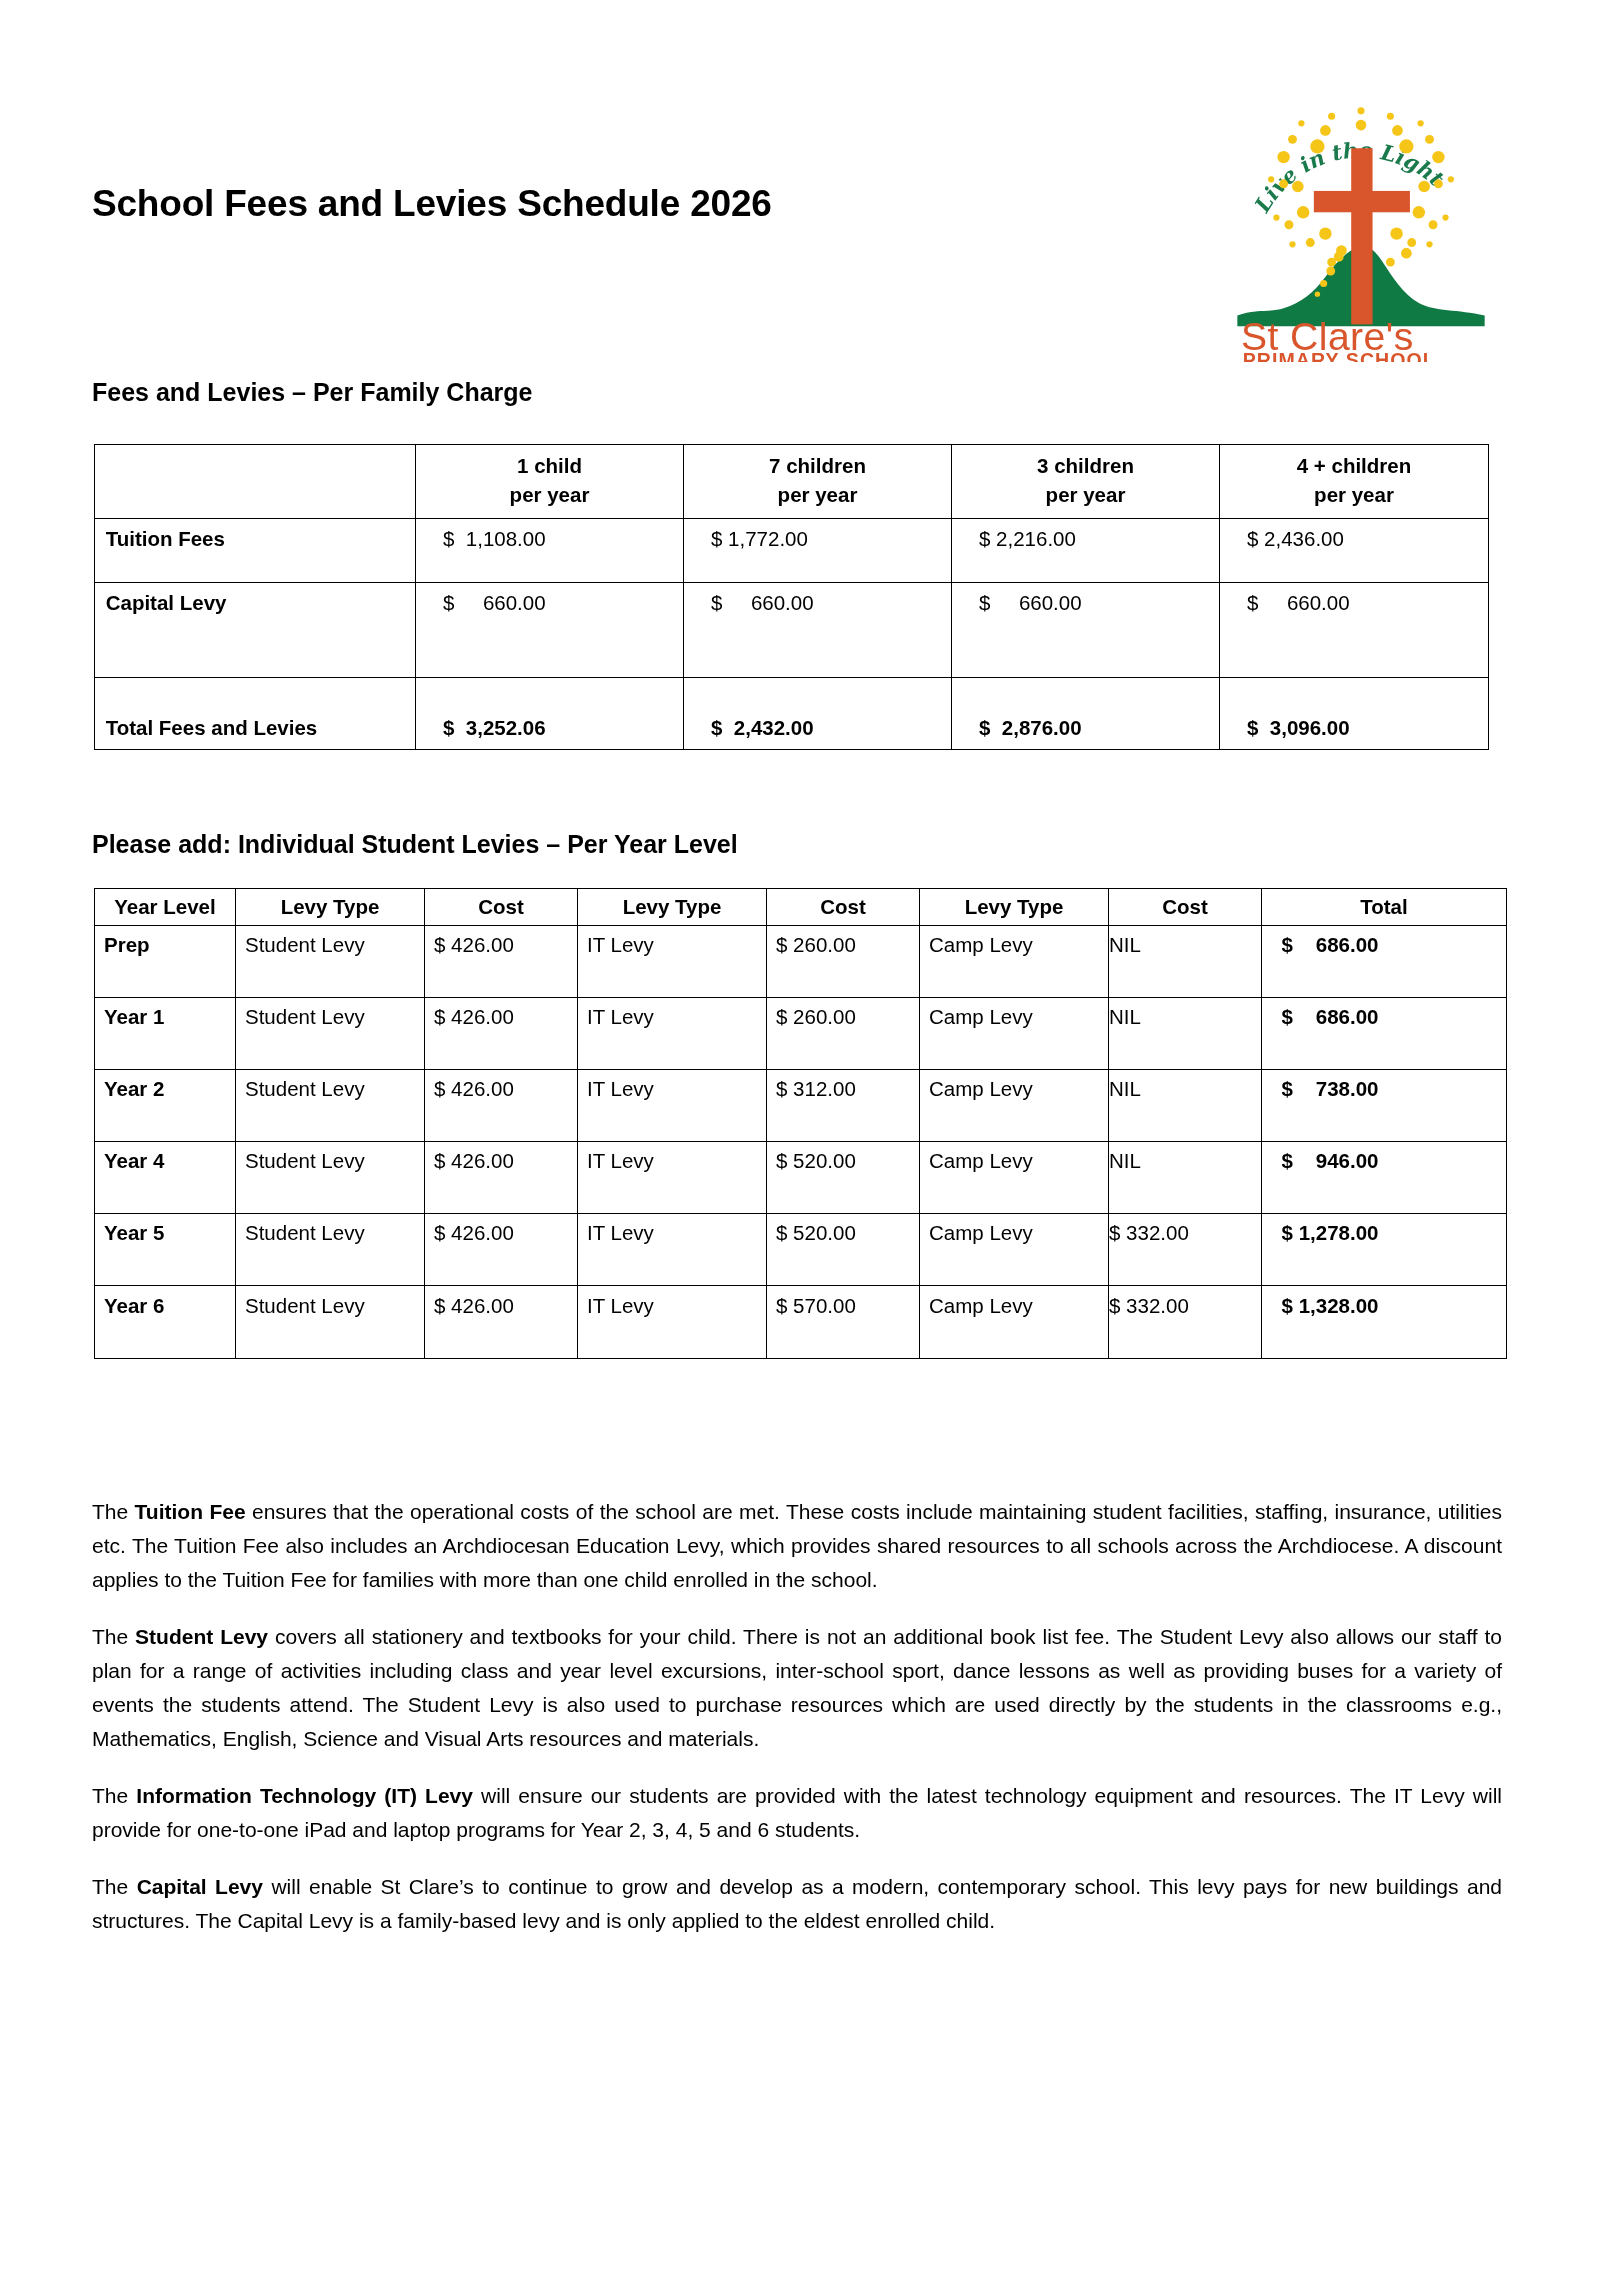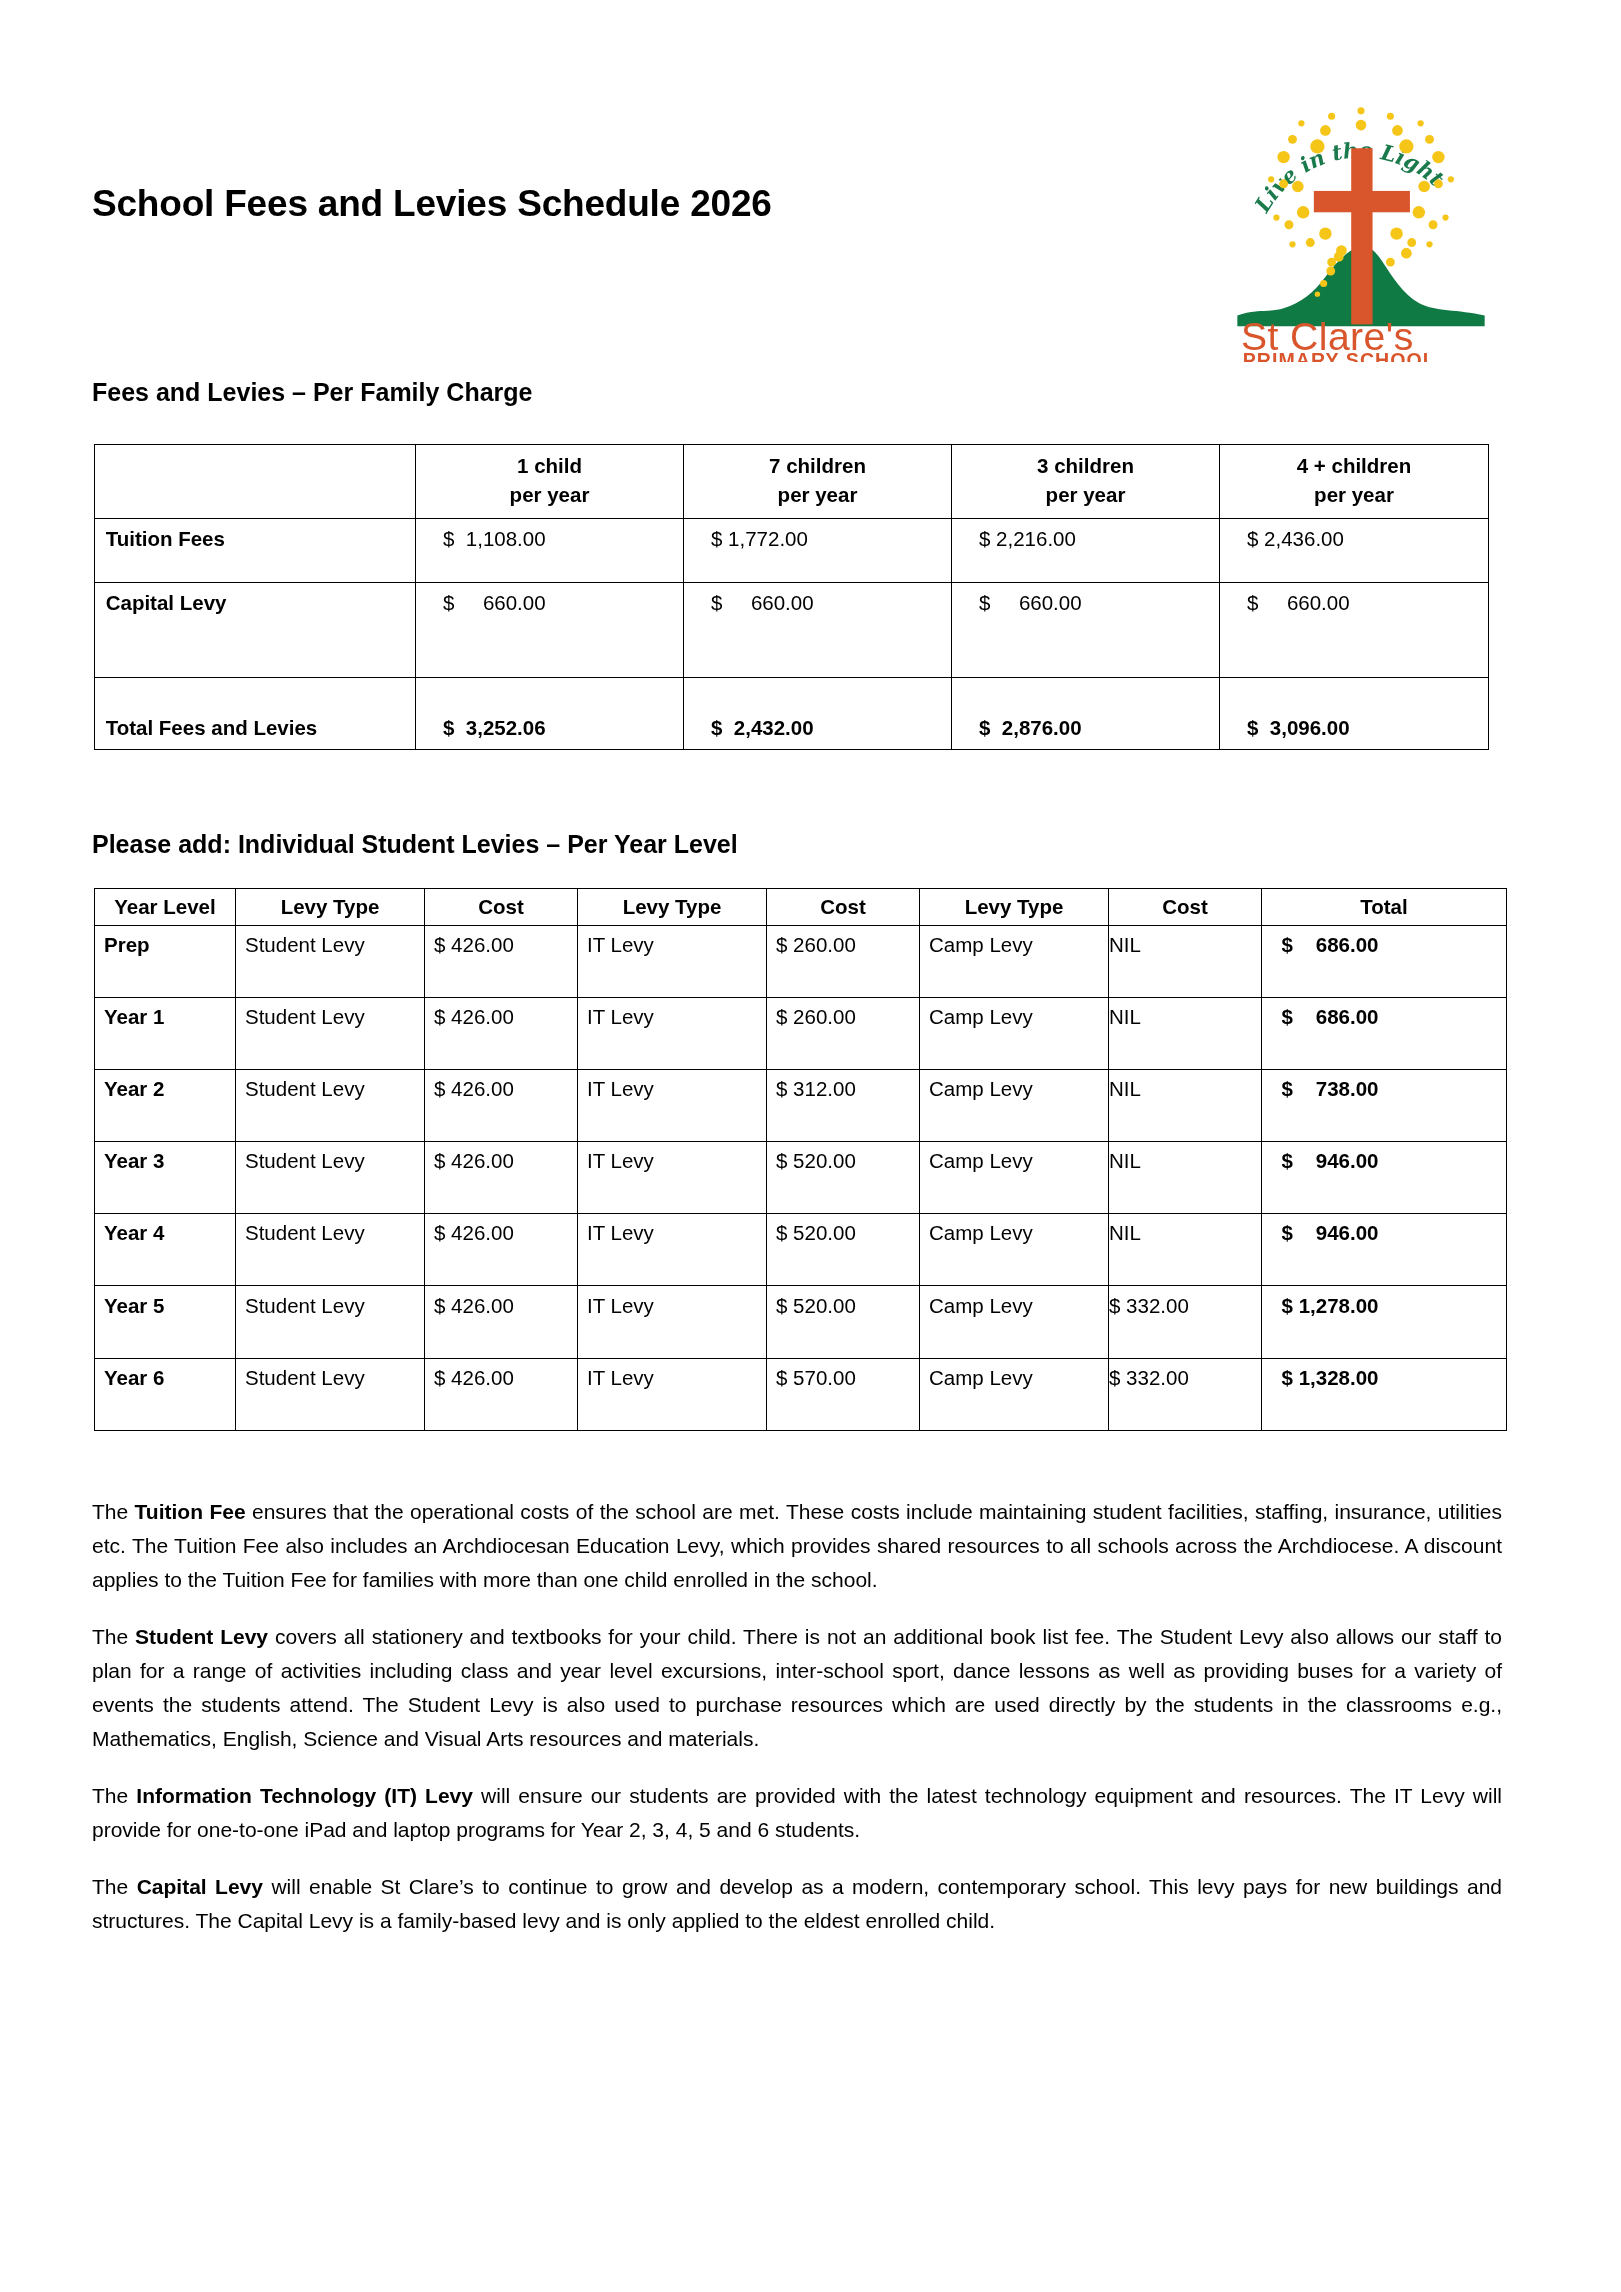--- a/index.html
+++ b/index.html
@@ -326,30 +326,20 @@
         <td class="yl">Year 2</td>
         <td>Student Levy</td>
         <td class="cost">$ 426.00</td>
         <td>IT Levy</td>
         <td class="cost">$ 312.00</td>
         <td>Camp Levy</td>
         <td class="ctr">NIL</td>
         <td class="tot">$    738.00</td>
       </tr>
       <tr>
-        <td class="yl">Year 3</td>
-        <td>Student Levy</td>
-        <td class="cost">$ 426.00</td>
-        <td>IT Levy</td>
-        <td class="cost">$ 520.00</td>
-        <td>Camp Levy</td>
-        <td class="ctr">NIL</td>
-        <td class="tot">$    946.00</td>
-      </tr>
-      <tr>
         <td class="yl">Year 4</td>
         <td>Student Levy</td>
         <td class="cost">$ 426.00</td>
         <td>IT Levy</td>
         <td class="cost">$ 520.00</td>
         <td>Camp Levy</td>
         <td class="ctr">NIL</td>
         <td class="tot">$    946.00</td>
       </tr>
       <tr>

